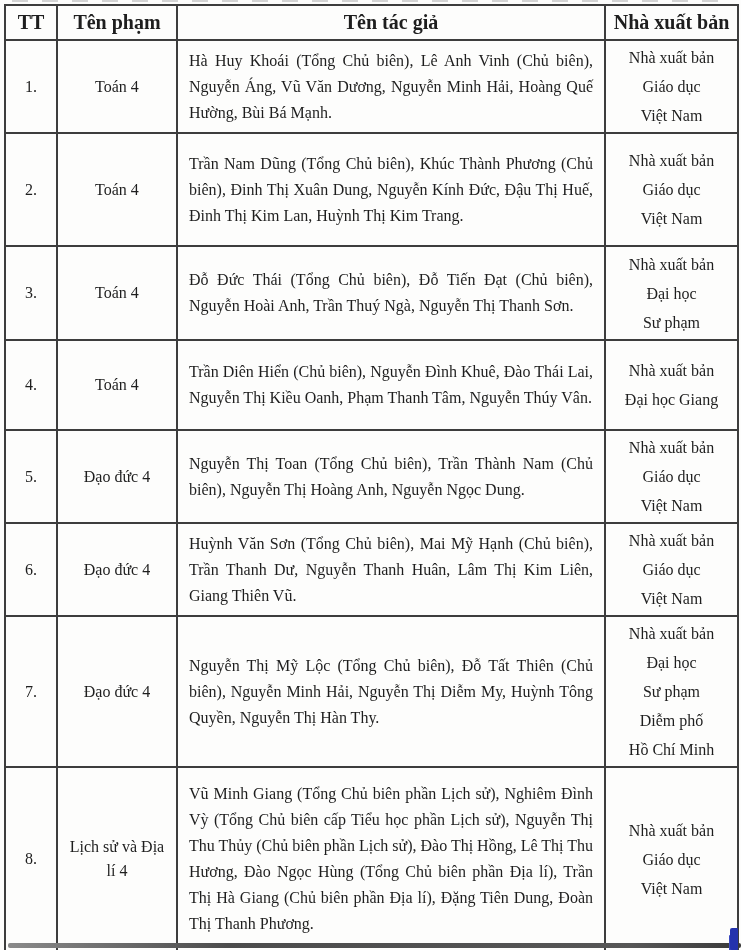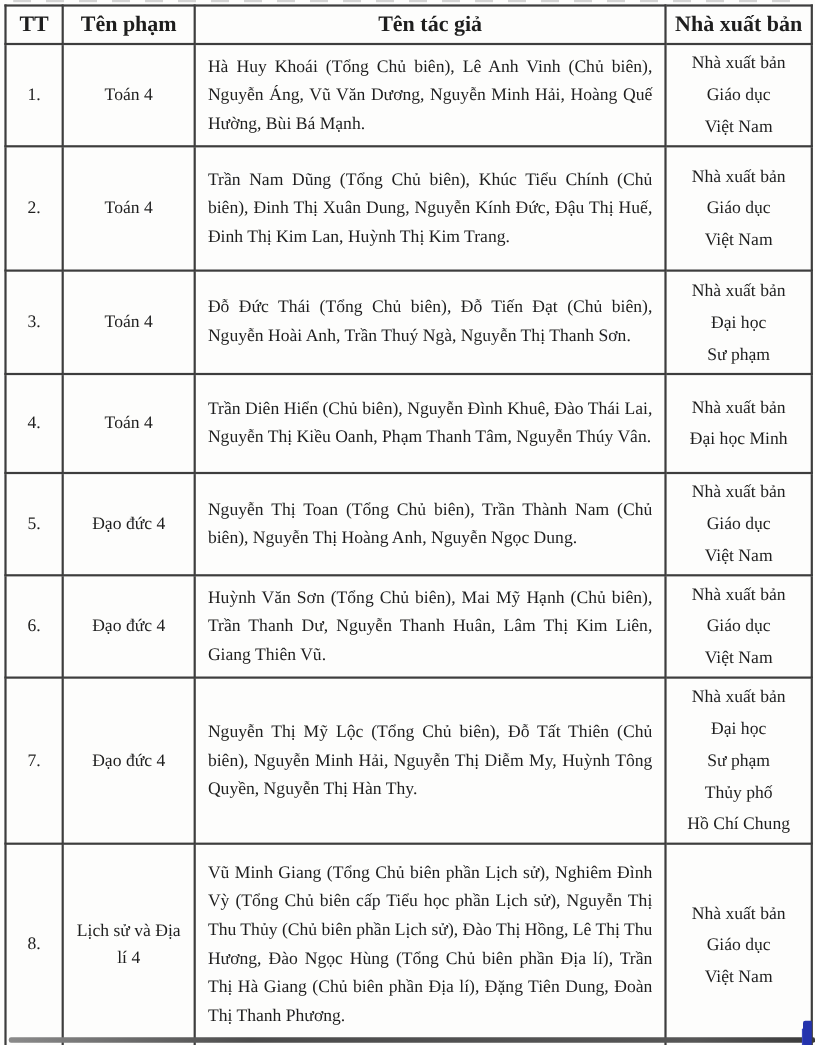--- a/index.html
+++ b/index.html
@@ -95,21 +95,21 @@
       <td class="col-authors">Hà Huy Khoái (Tổng Chủ biên), Lê Anh Vinh (Chủ biên), Nguyễn Áng, Vũ Văn Dương, Nguyễn Minh Hải, Hoàng Quế Hường, Bùi Bá Mạnh.</td>
       <td class="col-publisher">
             <div class="nxb-line">Nhà xuất bản</div>
             <div class="nxb-line">Giáo dục</div>
             <div class="nxb-line">Việt Nam</div>
           </td>
     </tr>
         <tr style="height: 113px;">
       <td class="col-tt">2.</td>
       <td class="col-book">Toán 4</td>
-      <td class="col-authors">Trần Nam Dũng (Tổng Chủ biên), Khúc Tiểu Chính (Chủ biên), Đinh Thị Xuân Dung, Nguyễn Kính Đức, Đậu Thị Huế, Đinh Thị Kim Lan, Huỳnh Thị Kim Trang.</td>
+      <td class="col-authors">Trần Nam Dũng (Tổng Chủ biên), Khúc Thành Phương (Chủ biên), Đinh Thị Xuân Dung, Nguyễn Kính Đức, Đậu Thị Huế, Đinh Thị Kim Lan, Huỳnh Thị Kim Trang.</td>
       <td class="col-publisher">
             <div class="nxb-line">Nhà xuất bản</div>
             <div class="nxb-line">Giáo dục</div>
             <div class="nxb-line">Việt Nam</div>
           </td>
     </tr>
         <tr style="height: 94px;">
       <td class="col-tt">3.</td>
       <td class="col-book">Toán 4</td>
       <td class="col-authors">Đỗ Đức Thái (Tổng Chủ biên), Đỗ Tiến Đạt (Chủ biên), Nguyễn Hoài Anh, Trần Thuý Ngà, Nguyễn Thị Thanh Sơn.</td>
@@ -118,21 +118,21 @@
             <div class="nxb-line">Đại học</div>
             <div class="nxb-line">Sư phạm</div>
           </td>
     </tr>
         <tr style="height: 90px;">
       <td class="col-tt">4.</td>
       <td class="col-book">Toán 4</td>
       <td class="col-authors">Trần Diên Hiển (Chủ biên), Nguyễn Đình Khuê, Đào Thái Lai, Nguyễn Thị Kiều Oanh, Phạm Thanh Tâm, Nguyễn Thúy Vân.</td>
       <td class="col-publisher">
             <div class="nxb-line">Nhà xuất bản</div>
-            <div class="nxb-line">Đại học Minh</div>
+            <div class="nxb-line">Đại học Giang</div>
           </td>
     </tr>
         <tr style="height: 92px;">
       <td class="col-tt">5.</td>
       <td class="col-book">Đạo đức 4</td>
       <td class="col-authors">Nguyễn Thị Toan (Tổng Chủ biên), Trần Thành Nam (Chủ biên), Nguyễn Thị Hoàng Anh, Nguyễn Ngọc Dung.</td>
       <td class="col-publisher">
             <div class="nxb-line">Nhà xuất bản</div>
             <div class="nxb-line">Giáo dục</div>
             <div class="nxb-line">Việt Nam</div>
@@ -149,22 +149,22 @@
           </td>
     </tr>
         <tr style="height: 148px;">
       <td class="col-tt">7.</td>
       <td class="col-book">Đạo đức 4</td>
       <td class="col-authors">Nguyễn Thị Mỹ Lộc (Tổng Chủ biên), Đỗ Tất Thiên (Chủ biên), Nguyễn Minh Hải, Nguyễn Thị Diễm My, Huỳnh Tông Quyền, Nguyễn Thị Hàn Thy.</td>
       <td class="col-publisher">
             <div class="nxb-line">Nhà xuất bản</div>
             <div class="nxb-line">Đại học</div>
             <div class="nxb-line">Sư phạm</div>
-            <div class="nxb-line">Thủy phố</div>
-            <div class="nxb-line">Hồ Chí Chung</div>
+            <div class="nxb-line">Diễm phố</div>
+            <div class="nxb-line">Hồ Chí Minh</div>
           </td>
     </tr>
         <tr style="height: 184px;">
       <td class="col-tt">8.</td>
       <td class="col-book">Lịch sử và Địa lí 4</td>
       <td class="col-authors">Vũ Minh Giang (Tổng Chủ biên phần Lịch sử), Nghiêm Đình Vỳ (Tổng Chủ biên cấp Tiểu học phần Lịch sử), Nguyễn Thị Thu Thủy (Chủ biên phần Lịch sử), Đào Thị Hồng, Lê Thị Thu Hương, Đào Ngọc Hùng (Tổng Chủ biên phần Địa lí), Trần Thị Hà Giang (Chủ biên phần Địa lí), Đặng Tiên Dung, Đoàn Thị Thanh Phương.</td>
       <td class="col-publisher">
             <div class="nxb-line">Nhà xuất bản</div>
             <div class="nxb-line">Giáo dục</div>
             <div class="nxb-line">Việt Nam</div>

